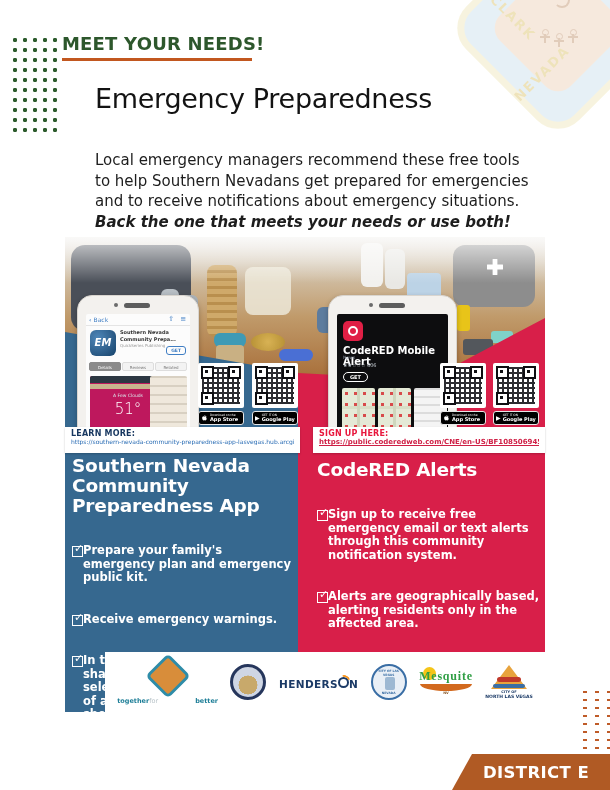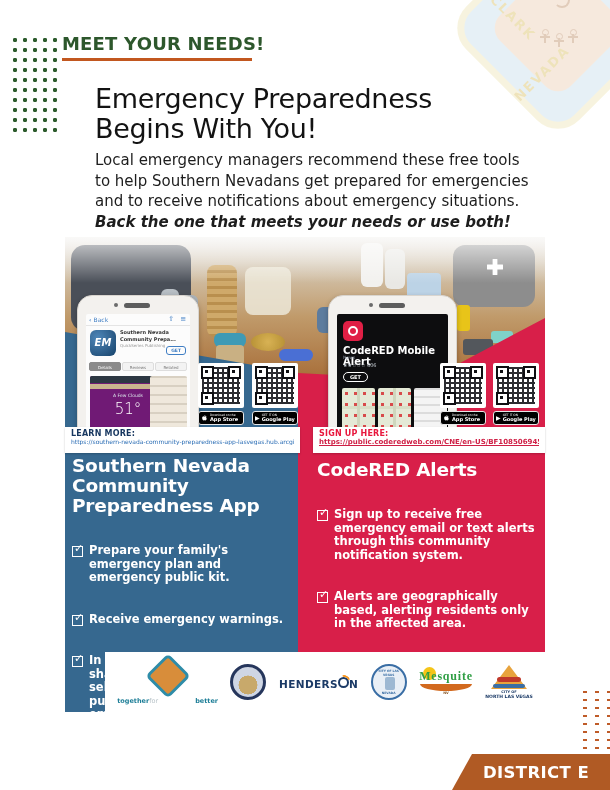--- a/index.html
+++ b/index.html
@@ -74,21 +74,21 @@
     background:radial-gradient(circle at 30% 30%,#4e86b8,#17436b);color:#fff;
     font-style:italic;font-weight:bold;font-size:10px;text-align:center;line-height:26px;}
   .app-nm{position:absolute;left:34px;top:15px;font-size:5px;line-height:6.5px;color:#333;font-weight:bold;}
   .app-pub{position:absolute;left:34px;top:29px;font-size:4px;color:#9a9a9a;}
   .get-l{position:absolute;right:4px;top:32px;border:1px solid #3f7ec4;border-radius:3px;
     color:#3f7ec4;font-size:4.5px;padding:1px 4px;font-weight:bold;}
   .tabs{position:absolute;left:3px;top:48px;width:98px;height:9px;display:flex;gap:1px;}
   .tab{flex:1;font-size:4px;text-align:center;line-height:9px;background:#f3f3f3;
     color:#777;border:1px solid #ddd;border-radius:2px;}
   .tab.sel{background:#8a8a8a;color:#fff;border-color:#8a8a8a;}
-  .shot1{position:absolute;left:4px;top:62px;width:76px;height:70px;background:#701a75;border-radius:2px;}
+  .shot1{position:absolute;left:4px;top:62px;width:76px;height:70px;background:#be185d;border-radius:2px;}
   .shot1-hdr{height:7px;background:#2c3742;border-radius:2px 2px 0 0;}
   .shot1-alert{height:5px;background:#c9b48e;margin:1px 0;}
   .cond{font-size:4.5px;color:#dbe4ea;text-align:center;margin-top:4px;}
   .temp{font-size:15px;color:#fff;text-align:center;font-weight:300;margin-top:2px;}
   .shot2{position:absolute;left:64px;top:62px;width:37px;height:70px;background:#efe8dc;
     border-radius:2px;background-image:repeating-linear-gradient(180deg,#d8d0c2 0 2px,transparent 2px 9px);}
 
   .screen-r{position:absolute;left:8px;top:18px;width:111px;height:132px;background:#0d0d0f;
     border-radius:2px;overflow:hidden;color:#fff;}
   .cr-ic{position:absolute;left:6px;top:7px;width:20px;height:20px;background:#e01f45;border-radius:5px;}
@@ -133,21 +133,21 @@
   .lb-url{font-size:6px;text-decoration:underline;white-space:nowrap;overflow:hidden;display:block;}
   .bar-learn .lb-url{color:#2a6db5;}
   .bar-signup .lb-url{color:#cf1f45;font-size:7px;font-weight:bold;}
 
   
   .coltext{position:absolute;color:#fff;}
   .col-blue{left:7px;top:219px;width:224px;}
   .col-red{left:252px;top:223px;width:226px;}
   .coltitle{font-size:18.5px;line-height:20px;font-weight:800;letter-spacing:-.2px;}
   .bullets{margin-top:9px;}
-  .bullet{display:flex;gap:6px;margin-bottom:9px;margin-top:28px;}
+  .bullet{display:flex;margin-bottom:9px;margin-top:28px;}
   .chk{flex:none;width:9px;height:9px;border:1.6px solid #fff;position:relative;margin-top:2px;}
   .chk::after{content:"✓";position:absolute;left:1px;top:-5px;font-size:11px;font-weight:bold;color:#fff;}
   .btext{font-size:11.5px;line-height:13.5px;font-weight:bold;}
 
   
   .logo-bar{position:absolute;left:40px;top:415px;width:440px;height:60px;background:#fff;
     display:flex;align-items:center;justify-content:space-around;padding:0 6px;box-sizing:border-box;}
   .lg{text-align:center;position:relative;}
   .cc-dia{width:26px;height:26px;margin:0 auto;background:#d88d3a;border:3px solid #2e8ca8;
     border-radius:5px;transform:rotate(45deg);}
@@ -202,21 +202,20 @@
     <span class="cc-t1">CLARK</span>
     <span class="cc-t2">NEVADA</span>
     <div class="cc-spiral"></div>
     <div class="cc-fig" style="left:66px;top:86px;"></div>
     <div class="cc-fig" style="left:80px;top:90px;"></div>
     <div class="cc-fig" style="left:94px;top:86px;"></div>
   </div>
 
   <div class="title">
     <div>Emergency Preparedness</div>
-    <div>Begins With You!</div>
   </div>
 
   <div class="intro">
     <div>Local emergency managers recommend these free tools</div>
     <div>to help Southern Nevadans get prepared for emergencies</div>
     <div>and to receive notifications about emergency situations.</div>
     <div class="em">Back the one that meets your needs or use both!</div>
   </div>
 
   <div class="panel">

